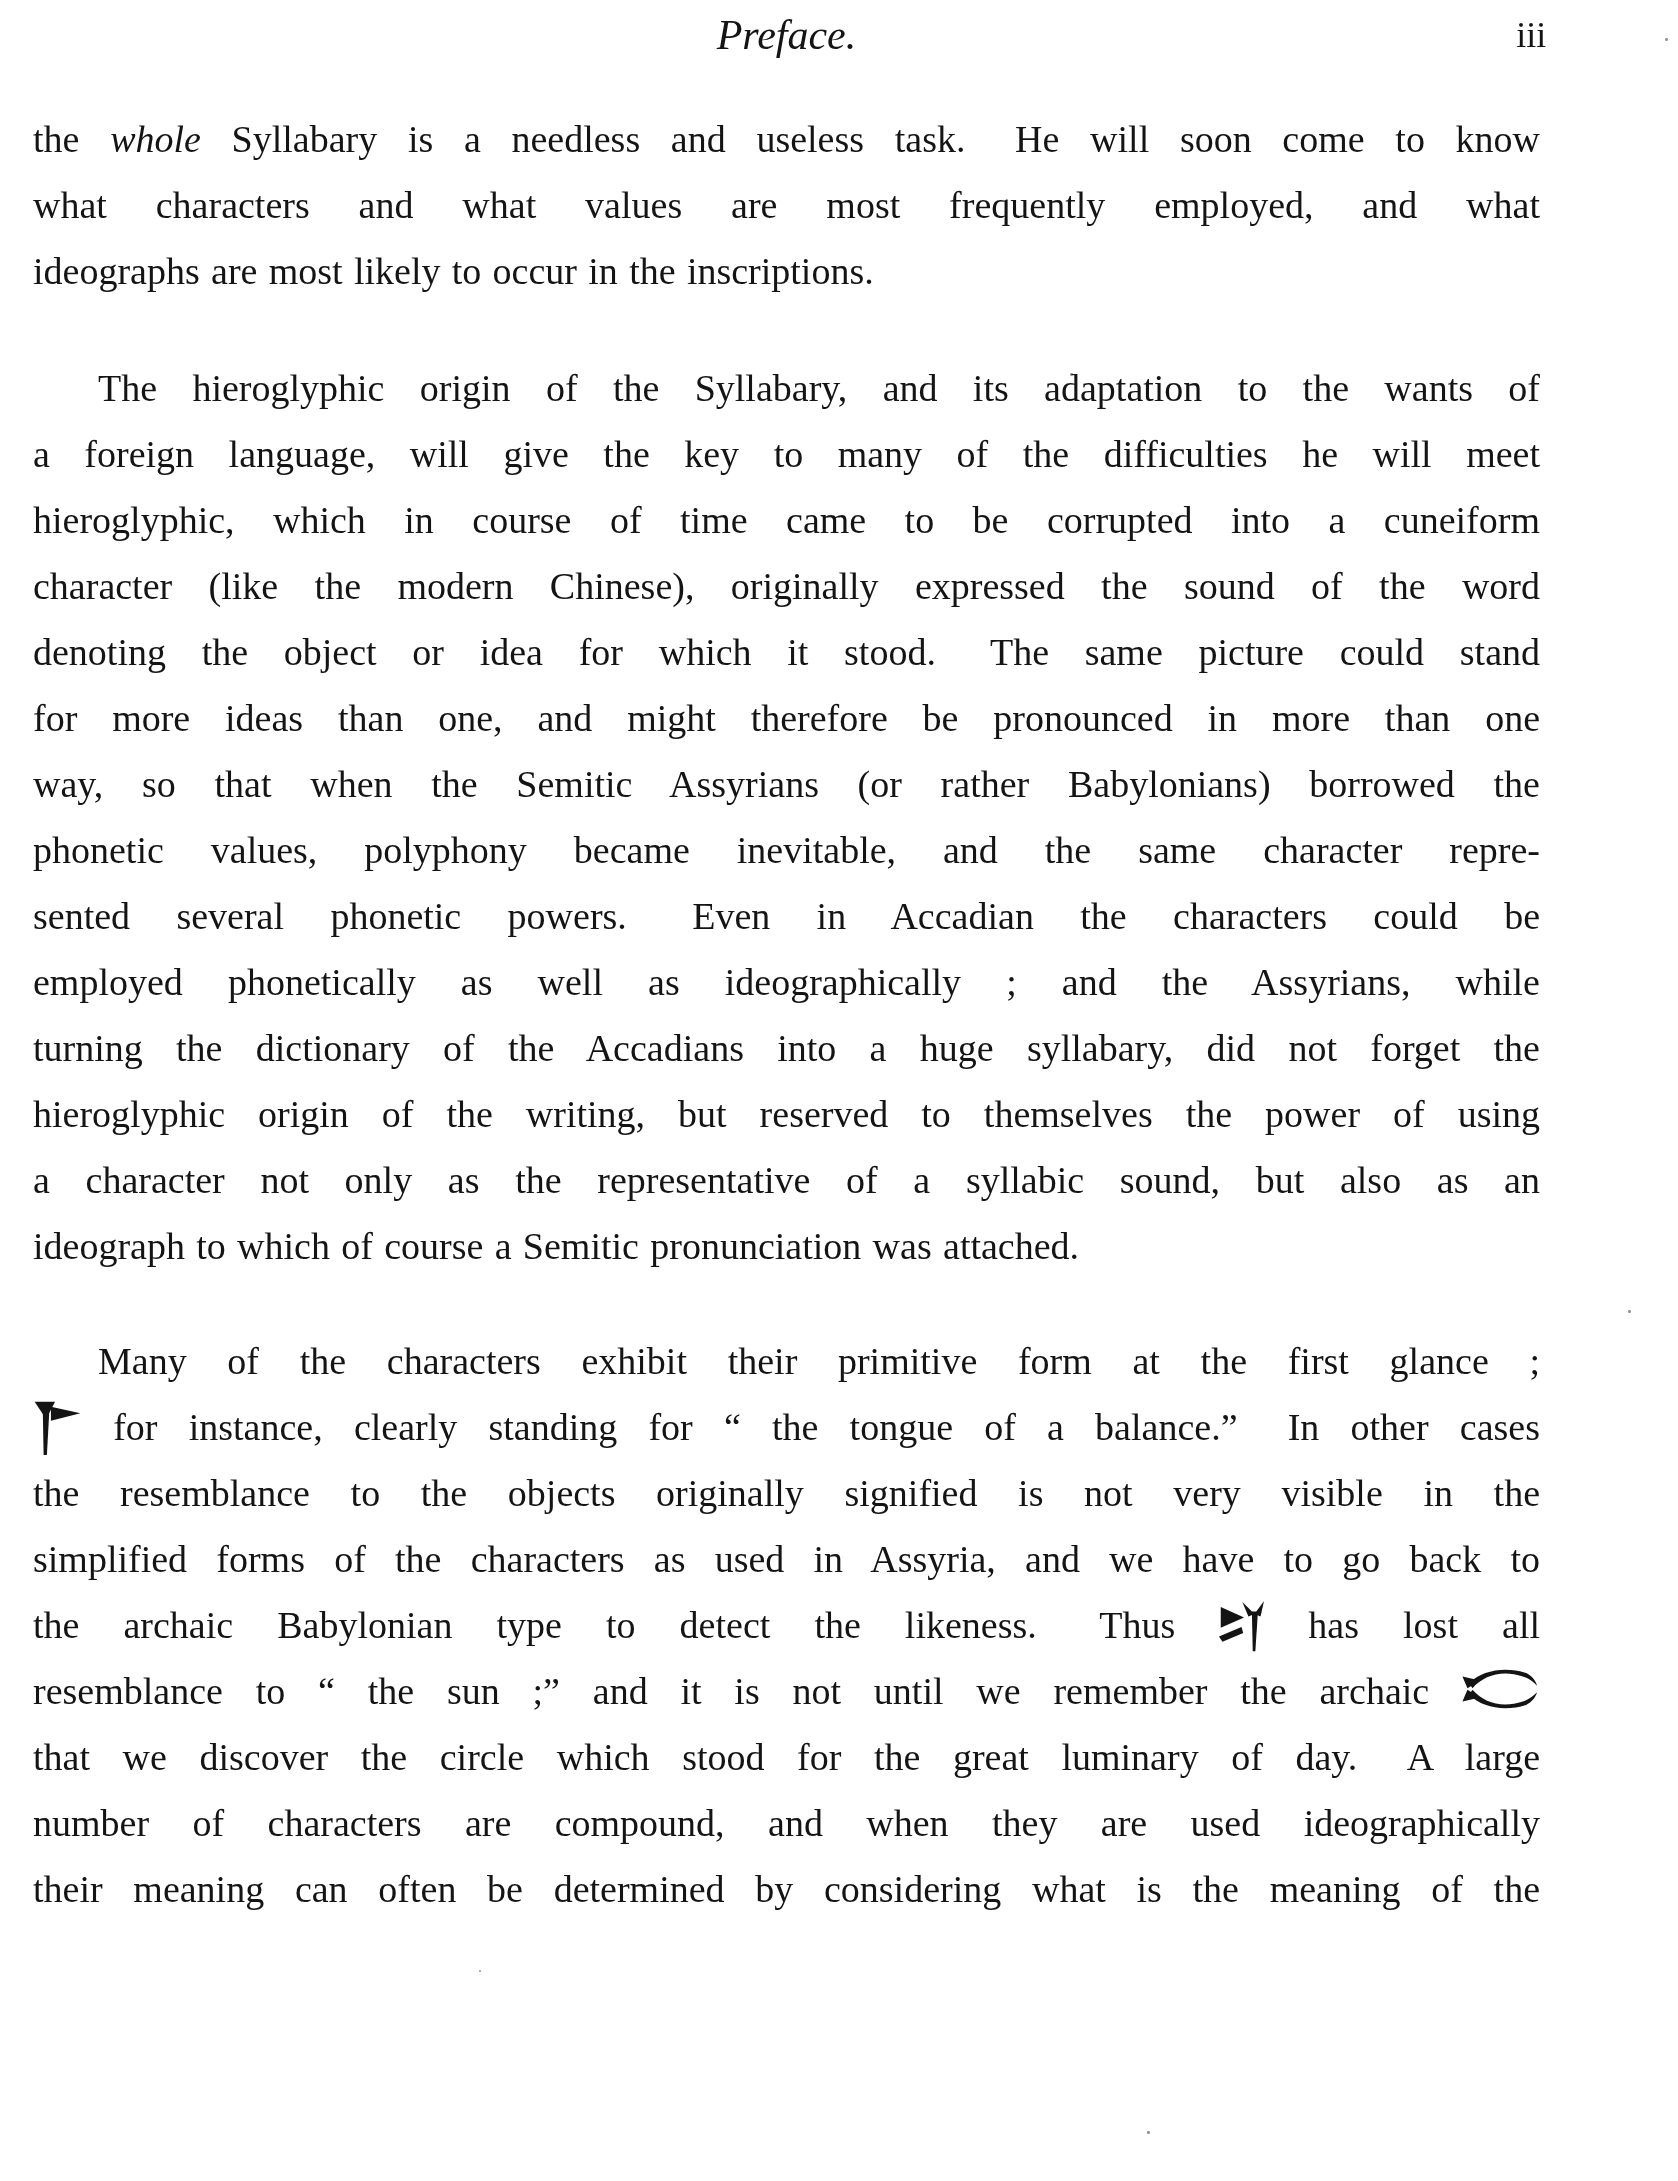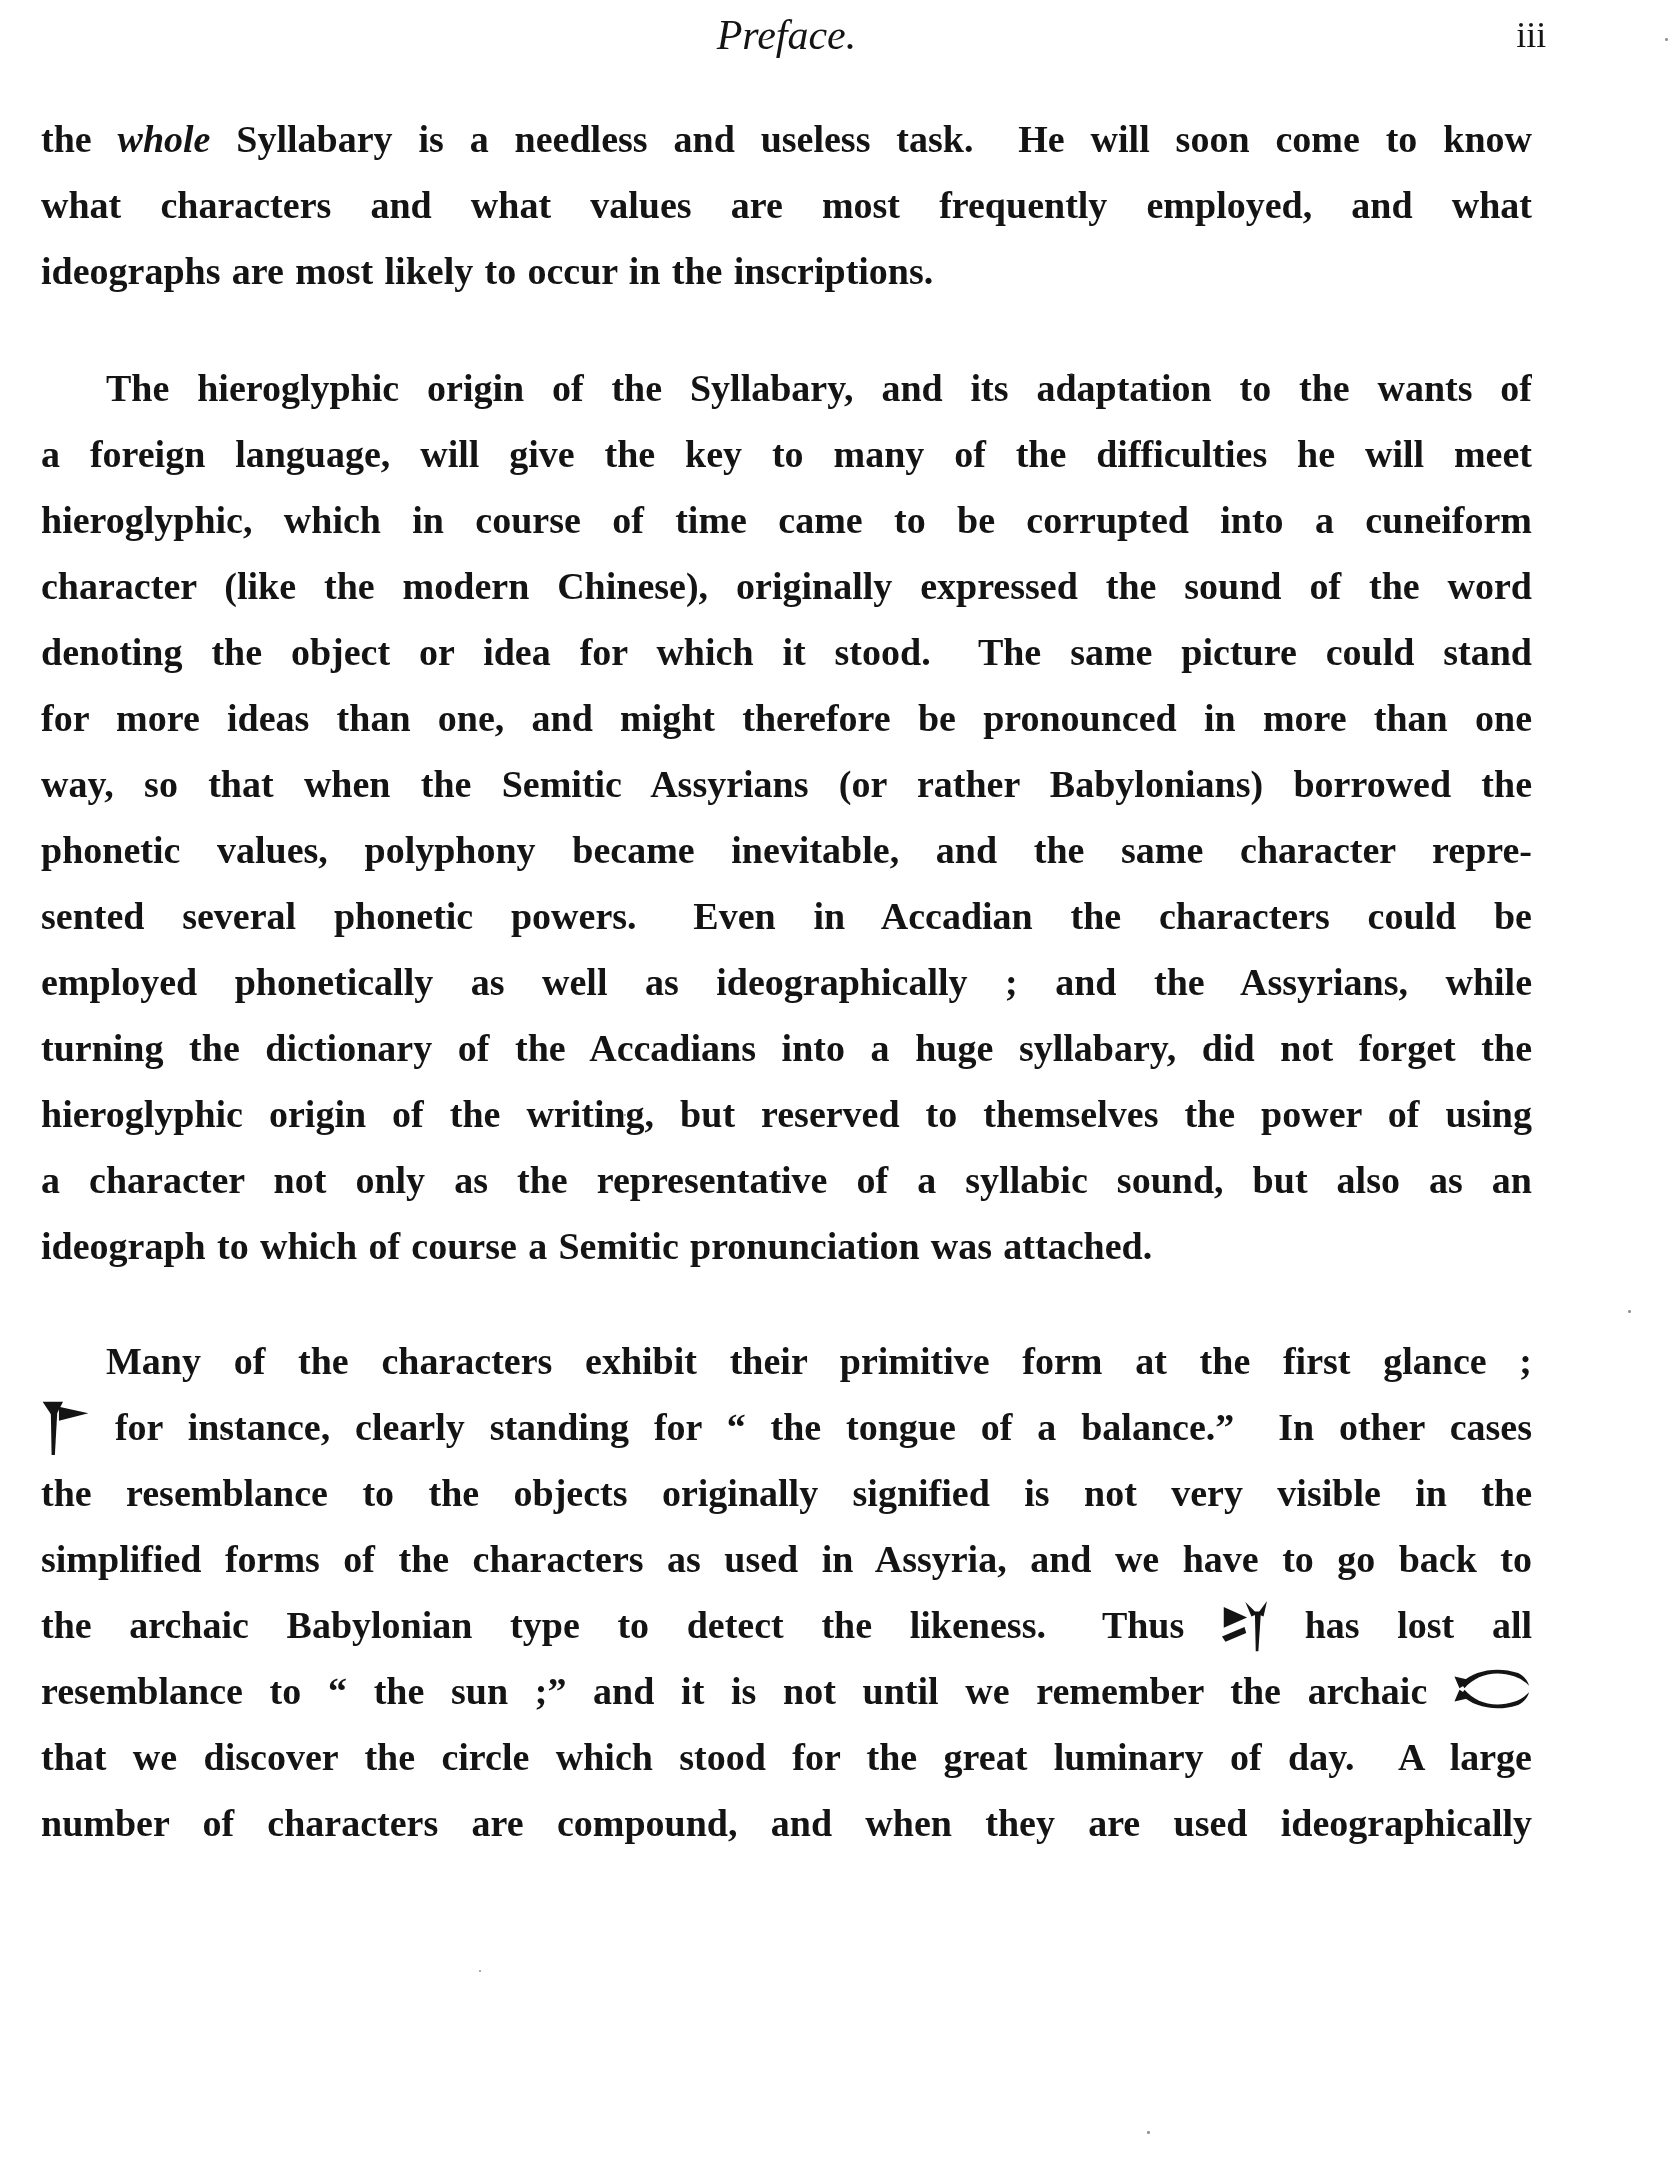--- a/index.html
+++ b/index.html
@@ -15,21 +15,21 @@
   .pagehead { position:relative; height:52px; }
   .pagehead .title {
     position:absolute; left:0; right:0; top:0;
     text-align:center; font-style:italic; font-size:42px; line-height:52px;
   }
   .pagehead .pageno {
     position:absolute; right:1.8px; top:0;
     font-size:36px; line-height:52px;
   }
 
-  .para { margin:16px; padding:0;font-weight:bold; }
+  .para { margin:8px; padding:0; }
   .para-1 { margin-top:45px; }
   .para-2 { margin-top:51px; }
   .para-3 { margin-top:49px; }
 
   .line {
     font-size:38px; line-height:66px; height:66px; overflow:hidden;
     text-align:justify;
     word-spacing:1.8px;
   }
   .just::after { content:""; display:inline-block; width:100%; height:0; }
@@ -107,20 +107,21 @@
       <div class="line just"><span>resemblance to “ the sun ;” and it is not until we remember the archaic</span>
         <span class="glyph glyph-sun"><svg width="78" height="52" viewBox="0 0 92 62" xmlns="http://www.w3.org/2000/svg" fill="#141414">
               <path d="M8,24 C24,8 52,4 76,12 C82,15 87,20 89,27 C84,22 78,18 72,16 C48,8 26,14 12,30 Z"></path>
               <path d="M8,38 C24,54 52,58 76,50 C82,47 87,42 89,35 C84,40 78,44 72,46 C48,54 26,48 12,32 Z"></path>
               <path d="M0,16 L21,21 L6,30 Z"></path>
               <path d="M0,46 L21,41 L6,32 Z"></path>
             </svg></span></div>
 
       <div class="line just">that we discover the circle which stood for the great luminary of day.  A large</div>
       <div class="line just">number of characters are compound, and when they are used ideographically</div>
+      <div class="line just">their meaning can often be determined by considering what is the meaning of the</div>
     </div>
 
   </div>
 
   <div class="speck" style="left:1665px; top:38px;  width:2.7px; height:2.7px;"></div>
   <div class="speck" style="left:1070px; top:373px; width:2.7px; height:2.7px;"></div>
   <div class="speck" style="left:624px;  top:1114px; width:1.8px; height:1.8px;"></div>
   <div class="speck" style="left:1628px; top:1310px; width:2.7px; height:2.7px;"></div>
   <div class="speck" style="left:479px;  top:1970px; width:1.8px; height:1.8px;"></div>
   <div class="speck" style="left:1147px; top:2131px; width:2.7px; height:2.7px;"></div>

